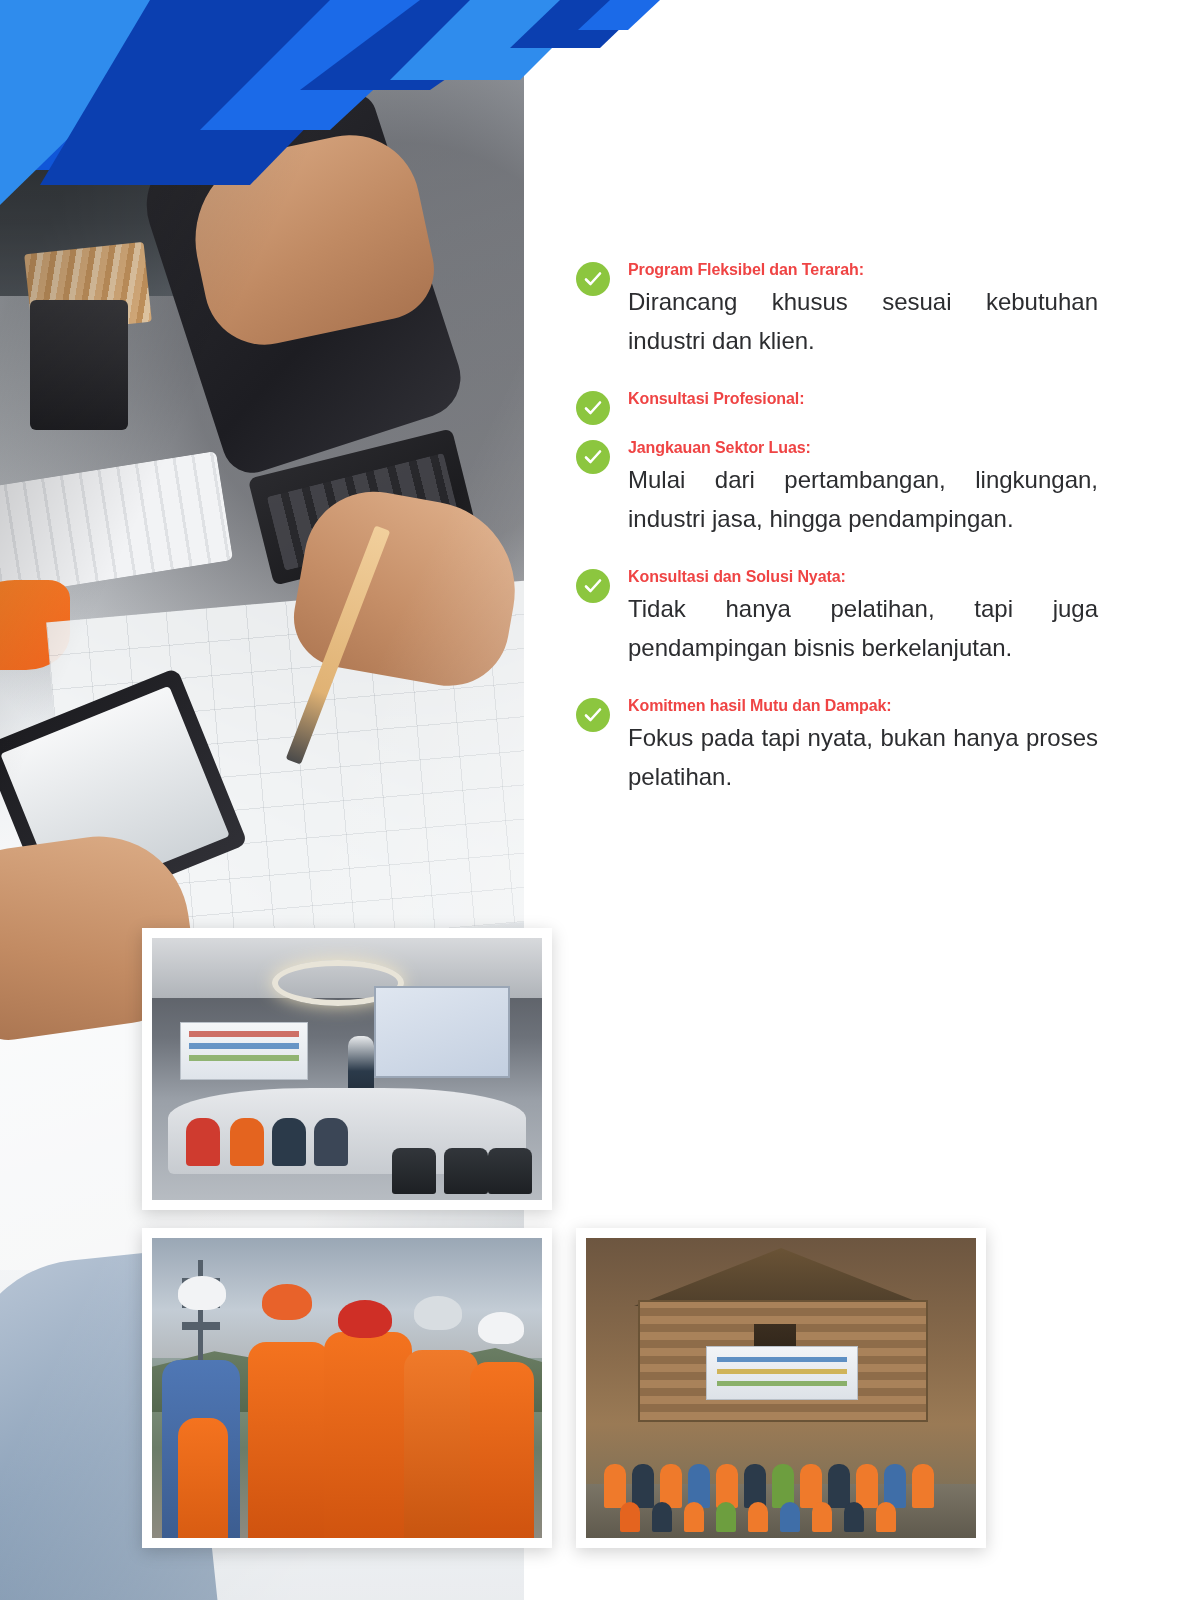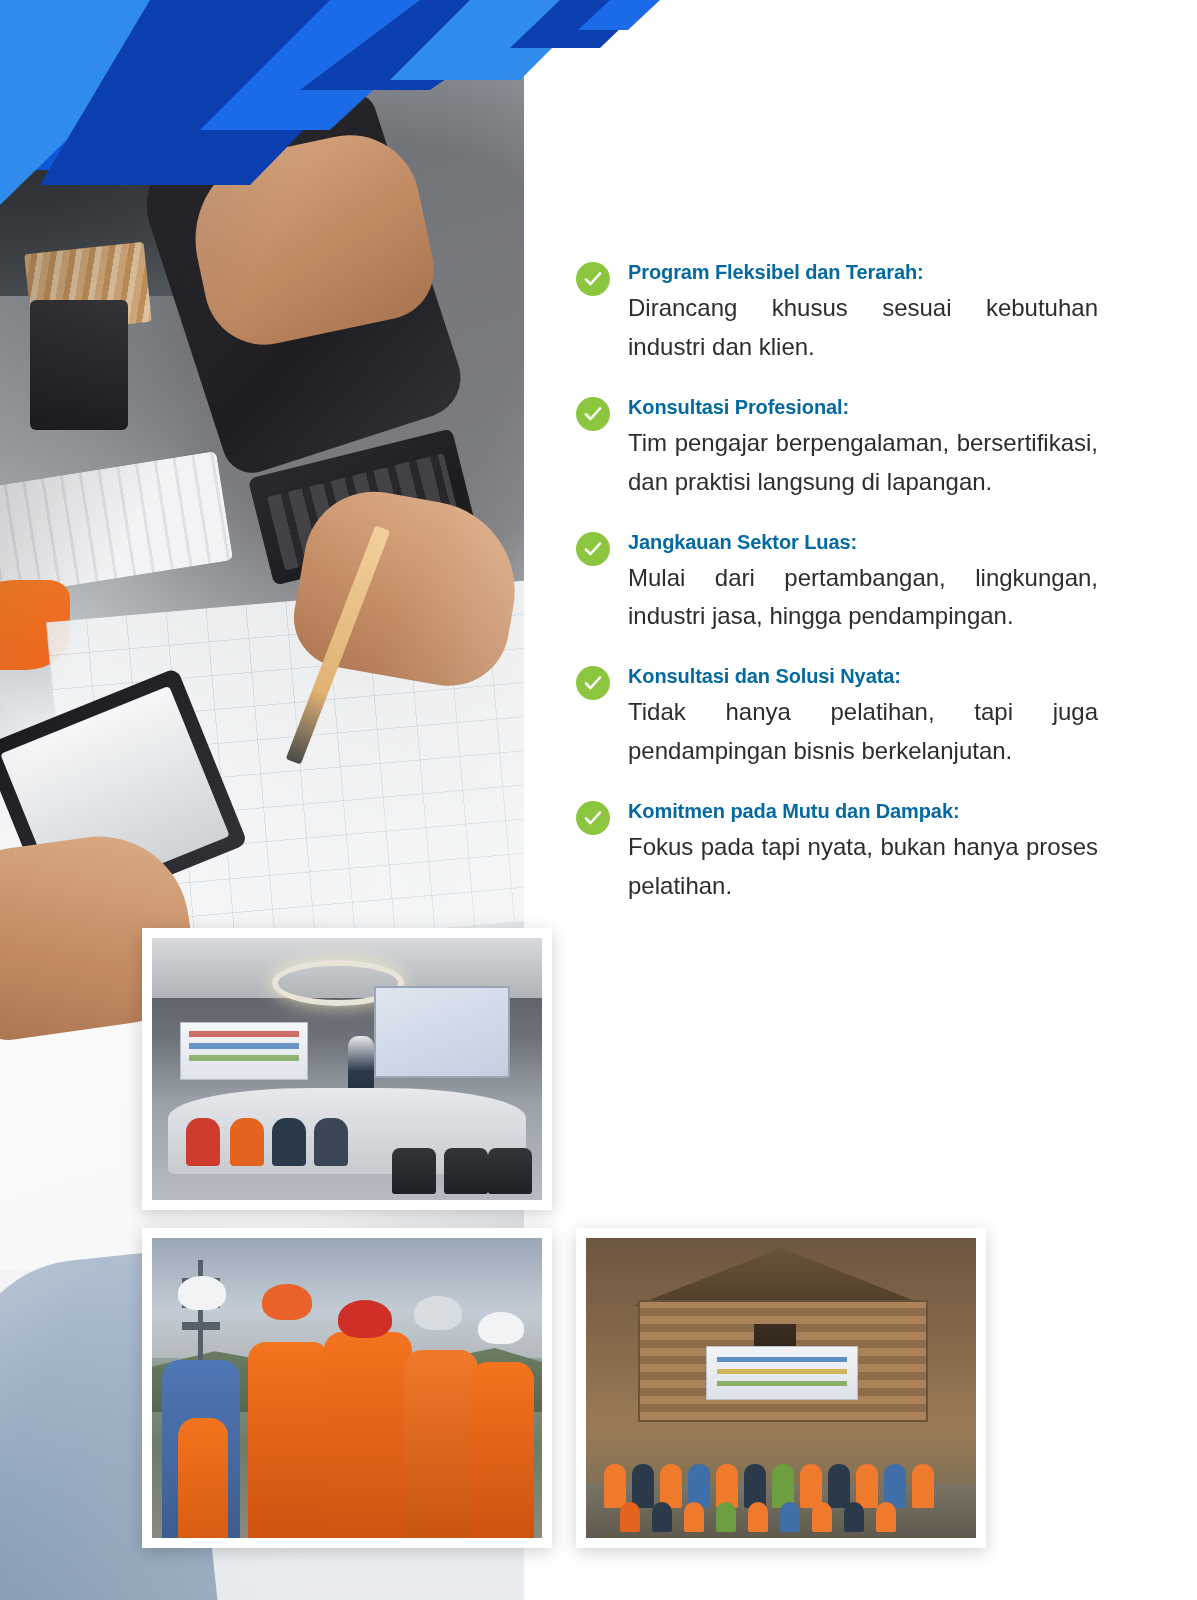--- a/index.html
+++ b/index.html
@@ -222,23 +222,23 @@
     left: 14px; top: 4px;
     width: 34px; height: 34px;
     border-radius: 50%;
     background: #8cc63f;
     display: flex;
     align-items: center;
     justify-content: center;
   }
   .check svg { display:block; }
   .item-title {
-    font-size: 20px;
+    font-size: 16px;
     font-weight: 700;
-    color: #0369a1;
+    color: #ef4444;
     line-height: 1.45;
     margin: 0 0 2px 0;
     letter-spacing: -0.1px;
   }
   .item-desc {
     font-size: 24px;
     font-weight: 400;
     color: #2c2d30;
     line-height: 1.62;
     margin: 0;
@@ -394,21 +394,20 @@
         <p class="item-desc">Dirancang khusus sesuai kebutuhan industri dan klien.</p>
       </div>
 
       <div class="item">
         <span class="check">
           <svg width="20" height="20" viewBox="0 0 20 20">
               <path d="M3 10.5 L7.5 15 L17 4.5" fill="none" stroke="#ffffff" stroke-width="2.6" stroke-linecap="round" stroke-linejoin="round"></path>
             </svg>
         </span>
         <p class="item-title">Konsultasi Profesional:</p>
-        <p class="item-desc">Tim pengajar berpengalaman, bersertifikasi, dan praktisi langsung di lapangan.</p>
       </div>
 
       <div class="item">
         <span class="check">
           <svg width="20" height="20" viewBox="0 0 20 20">
               <path d="M3 10.5 L7.5 15 L17 4.5" fill="none" stroke="#ffffff" stroke-width="2.6" stroke-linecap="round" stroke-linejoin="round"></path>
             </svg>
         </span>
         <p class="item-title">Jangkauan Sektor Luas:</p>
         <p class="item-desc">Mulai dari pertambangan, lingkungan, industri jasa, hingga pendampingan.</p>
@@ -423,21 +422,21 @@
         <p class="item-title">Konsultasi dan Solusi Nyata:</p>
         <p class="item-desc">Tidak hanya pelatihan, tapi juga pendampingan bisnis berkelanjutan.</p>
       </div>
 
       <div class="item">
         <span class="check">
           <svg width="20" height="20" viewBox="0 0 20 20">
               <path d="M3 10.5 L7.5 15 L17 4.5" fill="none" stroke="#ffffff" stroke-width="2.6" stroke-linecap="round" stroke-linejoin="round"></path>
             </svg>
         </span>
-        <p class="item-title">Komitmen pada Mutu dan Dampak:</p>
+        <p class="item-title">Komitmen hasil Mutu dan Dampak:</p>
         <p class="item-desc">Fokus pada tapi nyata, bukan hanya proses pelatihan.</p>
       </div>
 
     </div>
   </div>
 
   <div class="card card-meeting">
     <div class="inner">
       <div class="mt"></div>
       <div class="mt-ceiling"></div>

